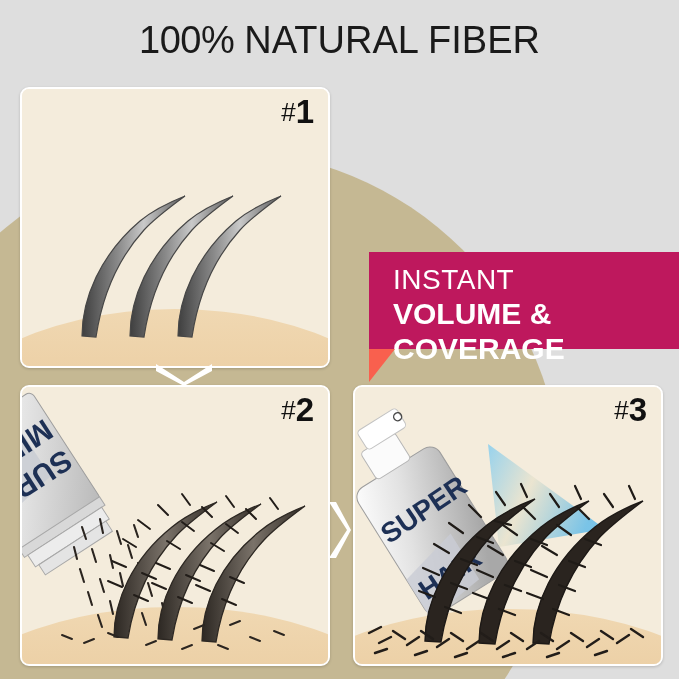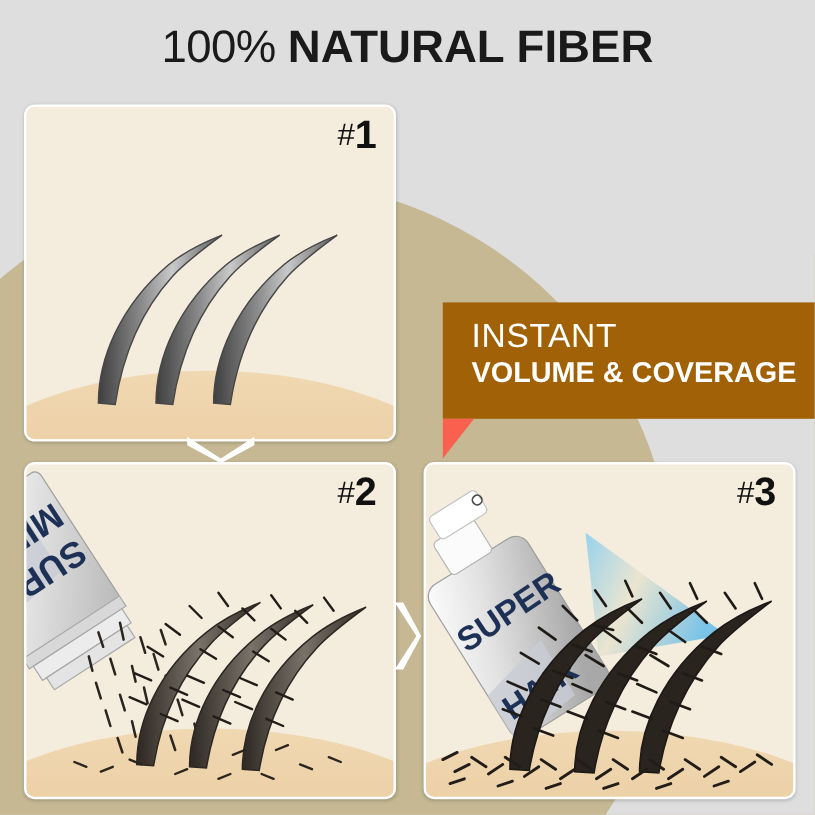--- a/index.html
+++ b/index.html
@@ -25,21 +25,21 @@
   .title{
     position:absolute;left:0;top:21px;width:679px;
     text-align:center;
     color:#1a1a1a;
     font-size:38px;
     letter-spacing:-0.5px;
     white-space:nowrap;
     line-height:1;
   }
   .title .light{font-weight:300;text-align:center;}
-  .title .bold{font-weight:bold;letter-spacing:0px;}
+  .title .bold{font-weight:normal;letter-spacing:0px;}
 
   
   .panel{
     position:absolute;
     background:#f4ecdc;
     border:2px solid #ffffff;
     border-radius:9px;
     overflow:hidden;
     box-shadow:0 1px 3px rgba(0,0,0,.18);
   }
@@ -57,39 +57,39 @@
   }
   .badge .hash{font-weight:300;font-size:26px;vertical-align:2px;}
   .badge .num{font-weight:bold;}
 
   .svgfill{position:absolute;left:0;top:0;width:100%;height:100%;}
 
   
   .banner{
     position:absolute;
     left:369px;top:252px;width:310px;height:97px;
-    background:#a16207;
+    background:#be185d;
     z-index:9;
   }
   .banner-tail{
     position:absolute;
     left:369px;top:349px;
     width:0;height:0;
     border-left:26px solid #f9604e;
     border-bottom:33px solid transparent;
     z-index:9;
   }
   .banner-txt{
     position:absolute;left:0;top:0;width:100%;height:100%;
     box-sizing:border-box;
     padding:12px 0 0 24px;
     color:#fff;
   }
   .banner-l1{font-size:28px;font-weight:300;letter-spacing:.5px;line-height:1.15;}
-  .banner-l2{font-size:24px;font-weight:bold;letter-spacing:0px;line-height:1.15;margin-top:1px;}
+  .banner-l2{font-size:30px;font-weight:bold;letter-spacing:0px;line-height:1.15;margin-top:1px;}
 
   
   .arrow{position:absolute;z-index:7;}
   #arrow-down{left:152px;top:362px;width:64px;height:24px;}
   #arrow-right{left:327px;top:498px;width:24px;height:64px;}
 </style>
 </head>
 <body>
 
 <div id="stage">

